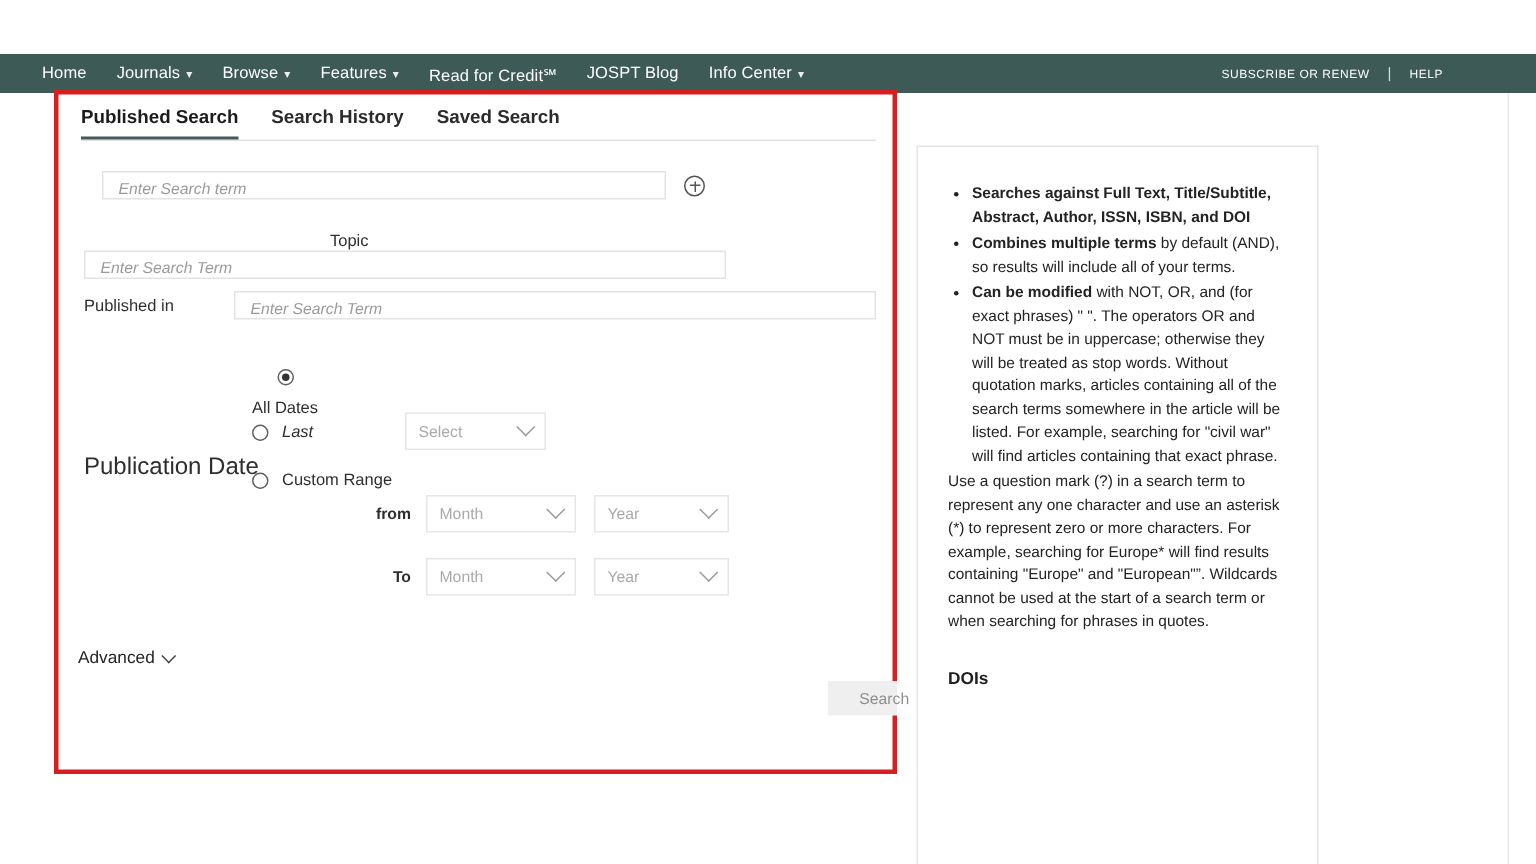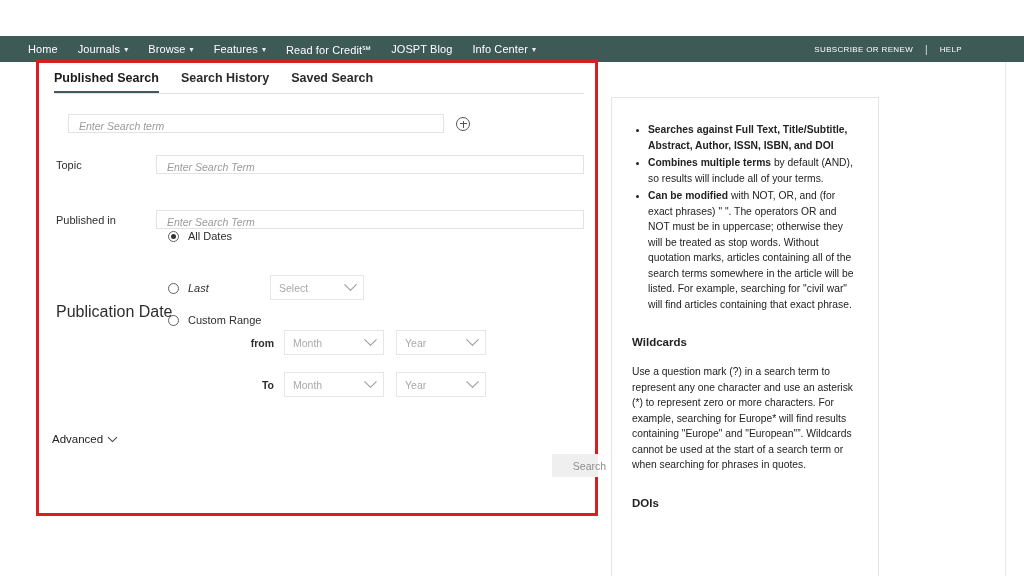--- a/index.html
+++ b/index.html
@@ -307,37 +307,37 @@
 
   <div class="form">
 
     <div class="row1">
       <div class="txt in-main">
         <span>Enter Search term</span>
       </div>
       <div class="plus-icon"></div>
     </div>
 
-    <div class="lrow" style="top:59px;">
+    <div class="lrow" style="top:59px;flex-direction:column;">
       <div class="lbl">Topic</div>
       <div class="txt in-wide">
         <span>Enter Search Term</span>
       </div>
     </div>
 
-    <div class="lrow" style="top:98px;margin-top:16px;">
+    <div class="lrow" style="top:98px;">
       <div class="lbl">Published in</div>
       <div class="txt in-wide">
         <span>Enter Search Term</span>
       </div>
     </div>
 
     <div class="pubdate-label">Publication Date</div>
 
-    <div class="radio-row" style="top:134px;">
+    <div class="radio-row" style="top:150px;flex-direction:column;">
       <span class="radio on"></span>
       <span class="rlabel">All Dates</span>
     </div>
 
     <div class="radio-row" style="top:186px;font-style:italic;">
       <span class="radio"></span>
       <span class="rlabel">Last</span>
     </div>
     <div class="sel-lite sel-select" style="top:179px;">
       <span>Select</span>
@@ -389,20 +389,19 @@
         <span class="b">Searches against <b>Full Text, Title/Subtitle, Abstract, Author, ISSN, ISBN</b>, and <b>DOI</b></span>
       </li>
       <li>
         <span class="b">Combines multiple terms</span><span> by default (AND), so results will include all of your terms.</span>
       </li>
       <li>
         <span class="b">Can be modified</span><span> with NOT, OR, and (for exact phrases) " ". The operators OR and NOT must be in uppercase; otherwise they will be treated as stop words. Without quotation marks, articles containing all of the search terms somewhere in the article will be listed. For example, searching for "civil war" will find articles containing that exact phrase.</span>
       </li>
     </ul>
 
-    <div class="sp-h gap">Wildcards</div>
     <p class="sp-p">Use a question mark (?) in a search term to represent any one character and use an asterisk (*) to represent zero or more characters. For example, searching for Europe* will find results containing "Europe" and "European"”. Wildcards cannot be used at the start of a search term or when searching for phrases in quotes.</p>
 
     <div class="sp-h gap">DOIs</div>
   </div>
 
   <div class="right-edge"></div>
 </div>
 
 </body></html>

